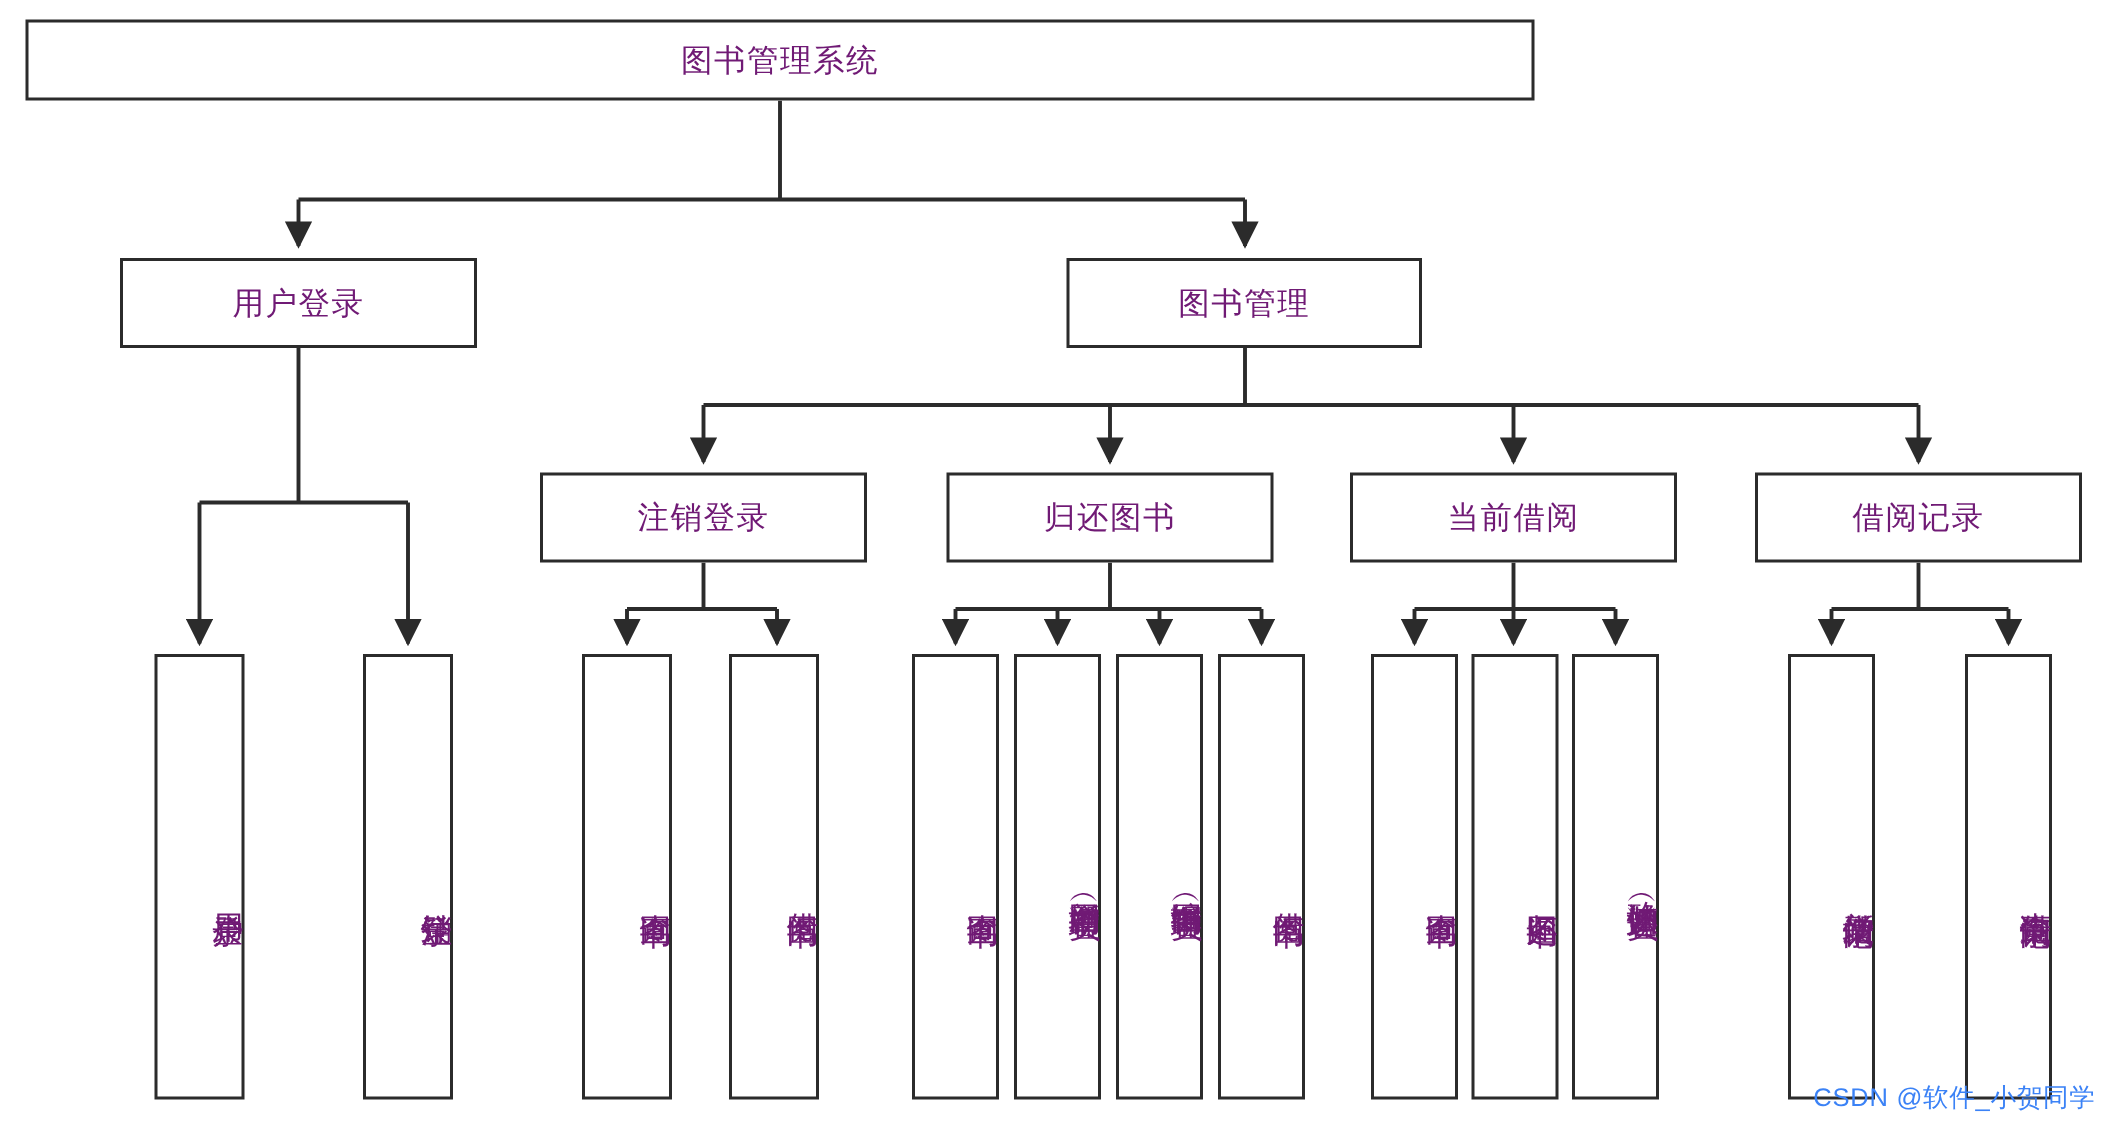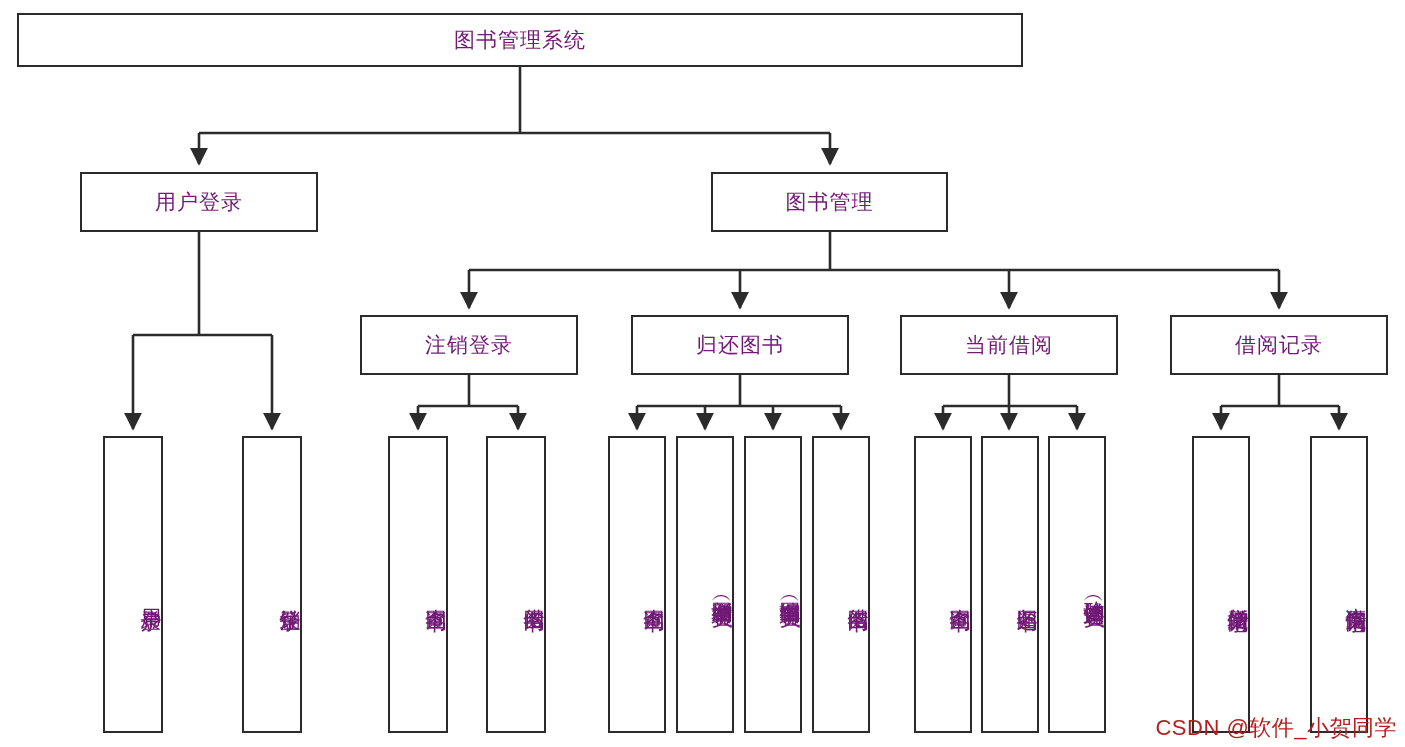--- a/index.html
+++ b/index.html
@@ -50,22 +50,22 @@
     justify-content: center;
     white-space: normal;
   }
   .node.vert.tall {
     padding-top: 8px;
   }
   .watermark {
     position: absolute;
     right: 8px;
     bottom: 4px;
-    font-size: 22px;
-    color: #b91c1c;
+    font-size: 17px;
+    color: #3b82f6;
     letter-spacing: 0.5px;
     white-space: nowrap;
   }
 </style>
 </head>
 <body>
 
 <div id="canvas">
 
   <svg id="wires" viewBox="0 0 1405 747" xmlns="http://www.w3.org/2000/svg">

